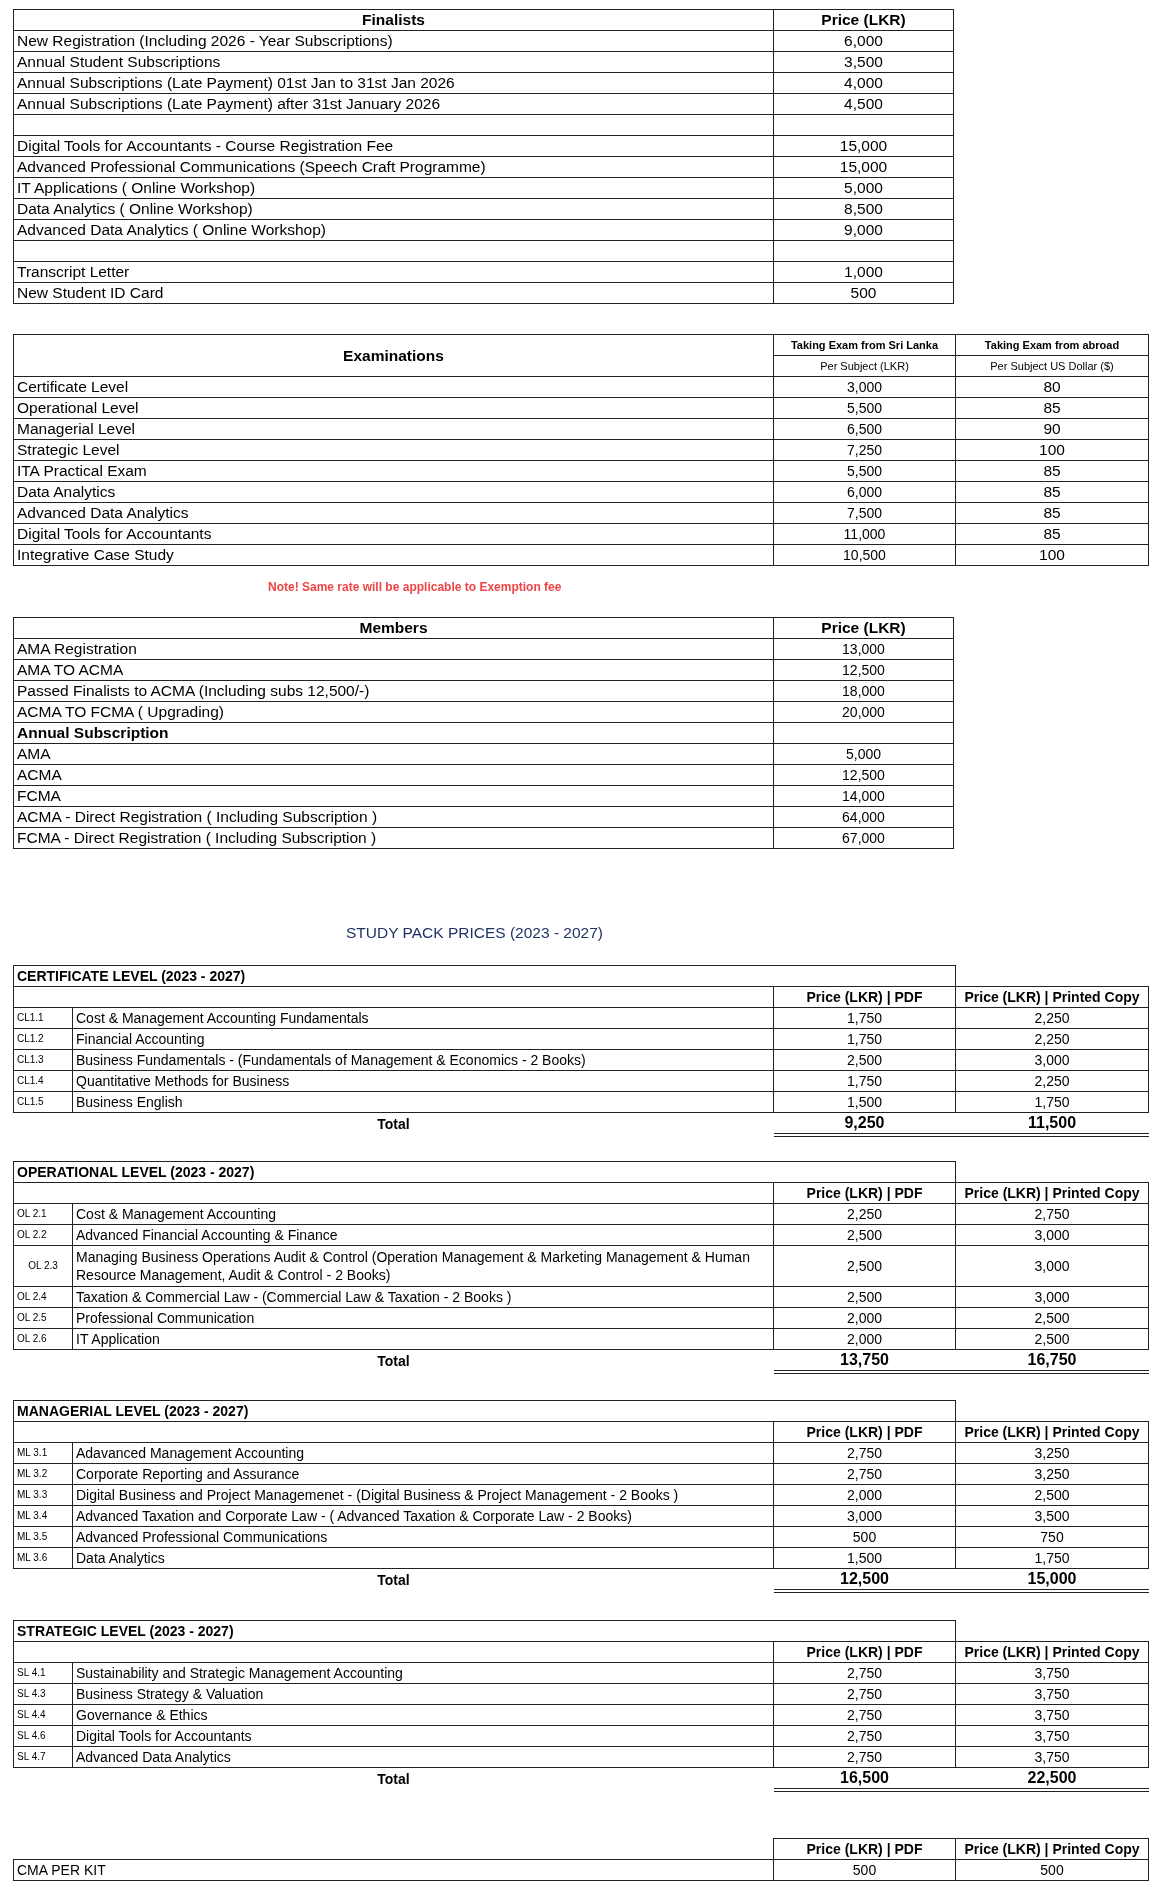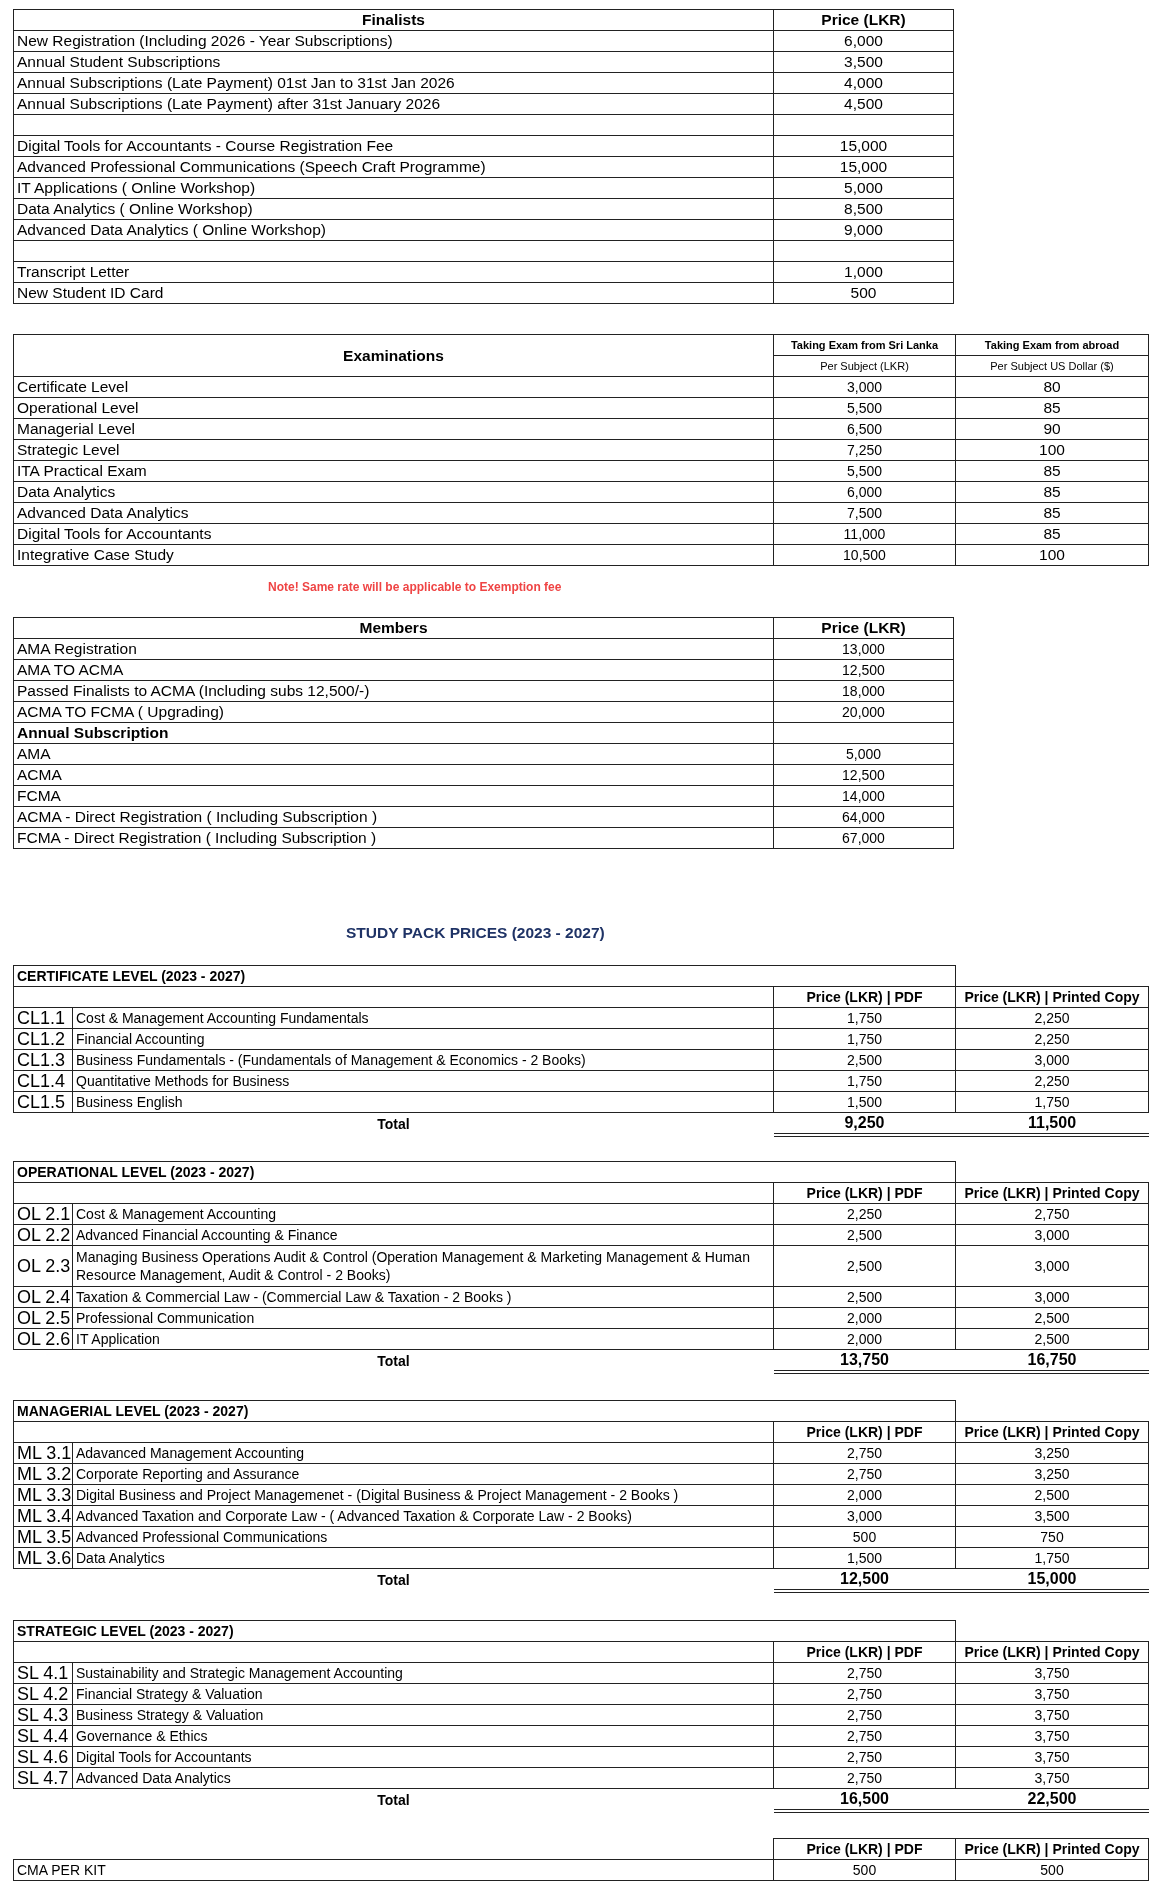--- a/index.html
+++ b/index.html
@@ -6,30 +6,30 @@
   body { width:1162px; height:1903px; position:relative; overflow:hidden;
          font-family:"Liberation Sans", sans-serif; color:#000; }
   table { position:absolute; border-collapse:collapse; table-layout:fixed; }
   td { border:1.5px solid #222; padding:0 3px; height:20px; font-size:15.5px; line-height:20px;
        white-space:nowrap; overflow:hidden; }
   td.c { text-align:center; }
   td.b { font-weight:bold; }
   td.hdr { font-weight:bold; text-align:center; font-size:15.5px; }
   td.small { font-size:11px; }
   td.pc { font-size:14px; }
-  td.code { font-size:18px; }
+  td.code { font-size:10px; }
   td.desc { font-size:14px; }
   td.sechdr { font-weight:bold; font-size:14px; }
   td.nb { border:none; }
   td.tot { border:none; font-weight:bold; text-align:center; font-size:14px; }
   td.totv { border-left:none; border-right:none; border-top:none; border-bottom:4px double #222;
             font-weight:bold; text-align:center; font-size:16px; }
   td.wrap { white-space:normal; line-height:18px; height:40px; }
   .note { position:absolute; left:268px; top:580px; color:#ef4444; font-weight:bold; font-size:12px; }
-  .title { position:absolute; left:346px; top:924px; color:#1f3366; font-weight:bold; font-size:15.5px; }
+  .title { position:absolute; left:346px; top:924px; color:#1f3366; font-weight:normal; font-size:15.5px; }
 </style>
 </head>
 <body>
 
 <table style="left:13px; top:9px; width:940px;">
   <colgroup>
       <col style="width:760px">
       <col style="width:180px">
     </colgroup>
   <tbody>
@@ -407,26 +407,20 @@
     <td class="hdr pc">Price (LKR) | PDF</td>
     <td class="hdr pc">Price (LKR) | Printed Copy</td>
   </tr>
   <tr>
         <td class="code">SL 4.1</td>
         <td class="desc">Sustainability and Strategic Management Accounting</td>
         <td class="c pc">2,750</td>
         <td class="c pc">3,750</td>
       </tr>
   <tr>
-        <td class="code">SL 4.2</td>
-        <td class="desc">Financial Strategy &amp; Valuation</td>
-        <td class="c pc">2,750</td>
-        <td class="c pc">3,750</td>
-      </tr>
-  <tr>
         <td class="code">SL 4.3</td>
         <td class="desc">Business Strategy &amp; Valuation</td>
         <td class="c pc">2,750</td>
         <td class="c pc">3,750</td>
       </tr>
   <tr>
         <td class="code">SL 4.4</td>
         <td class="desc">Governance &amp; Ethics</td>
         <td class="c pc">2,750</td>
         <td class="c pc">3,750</td>

